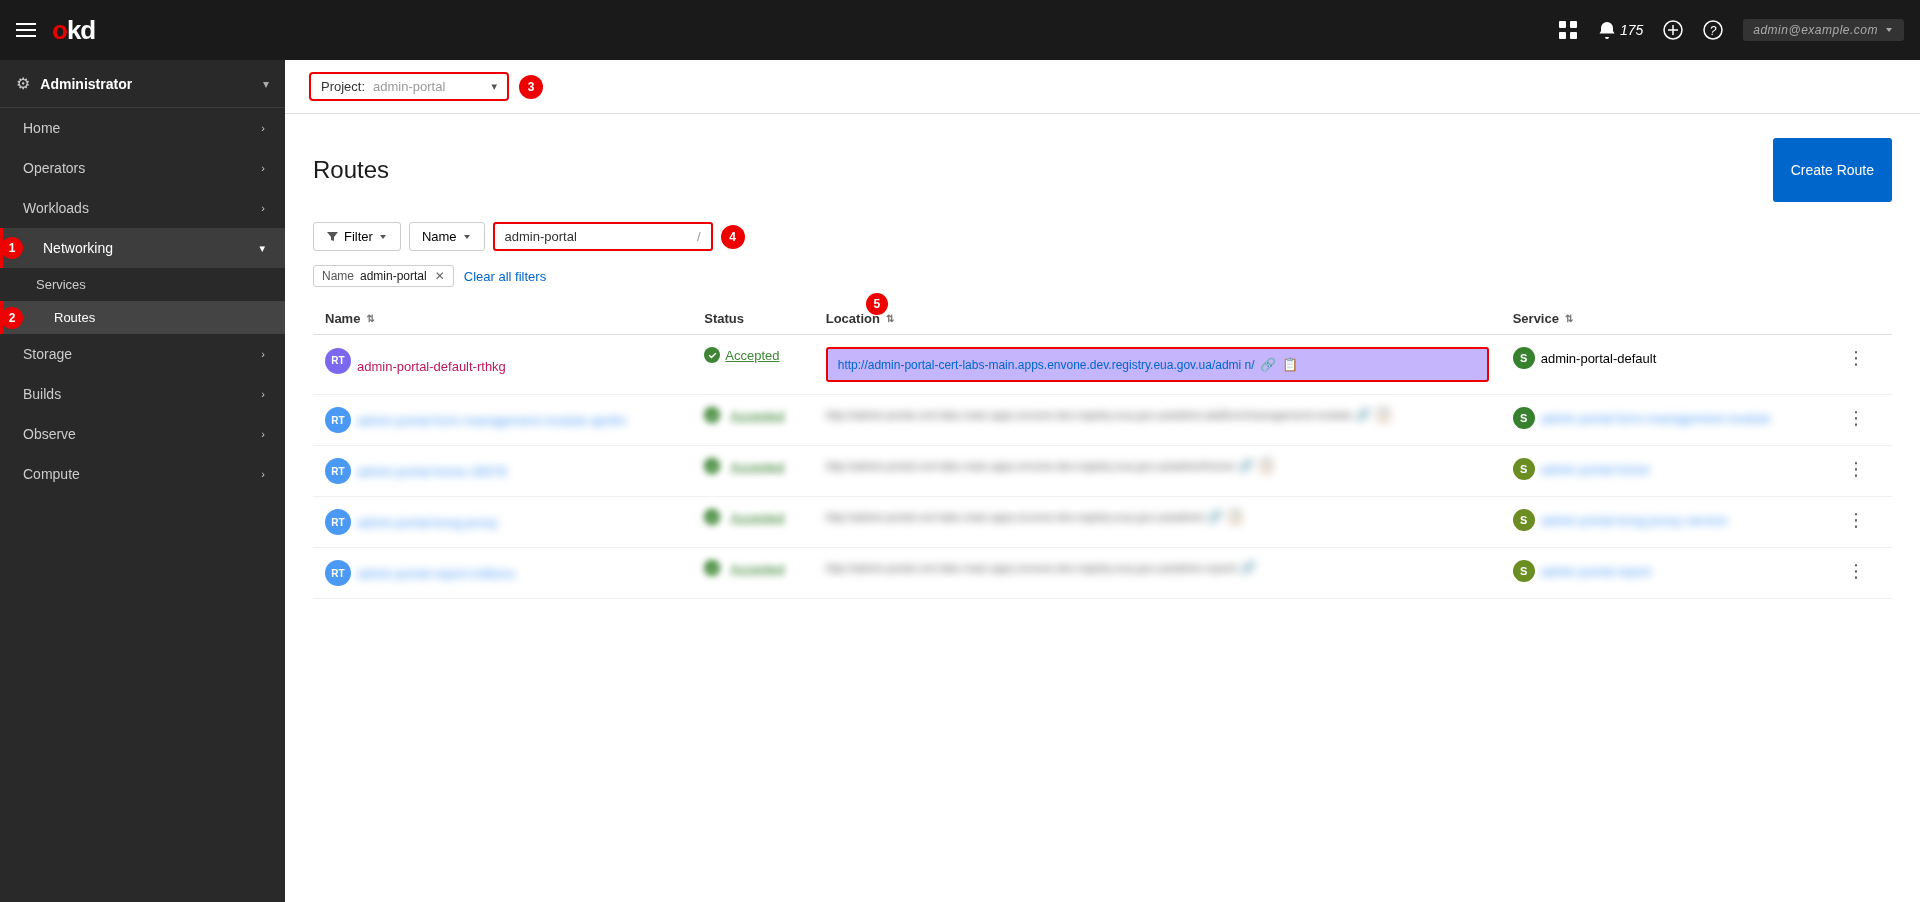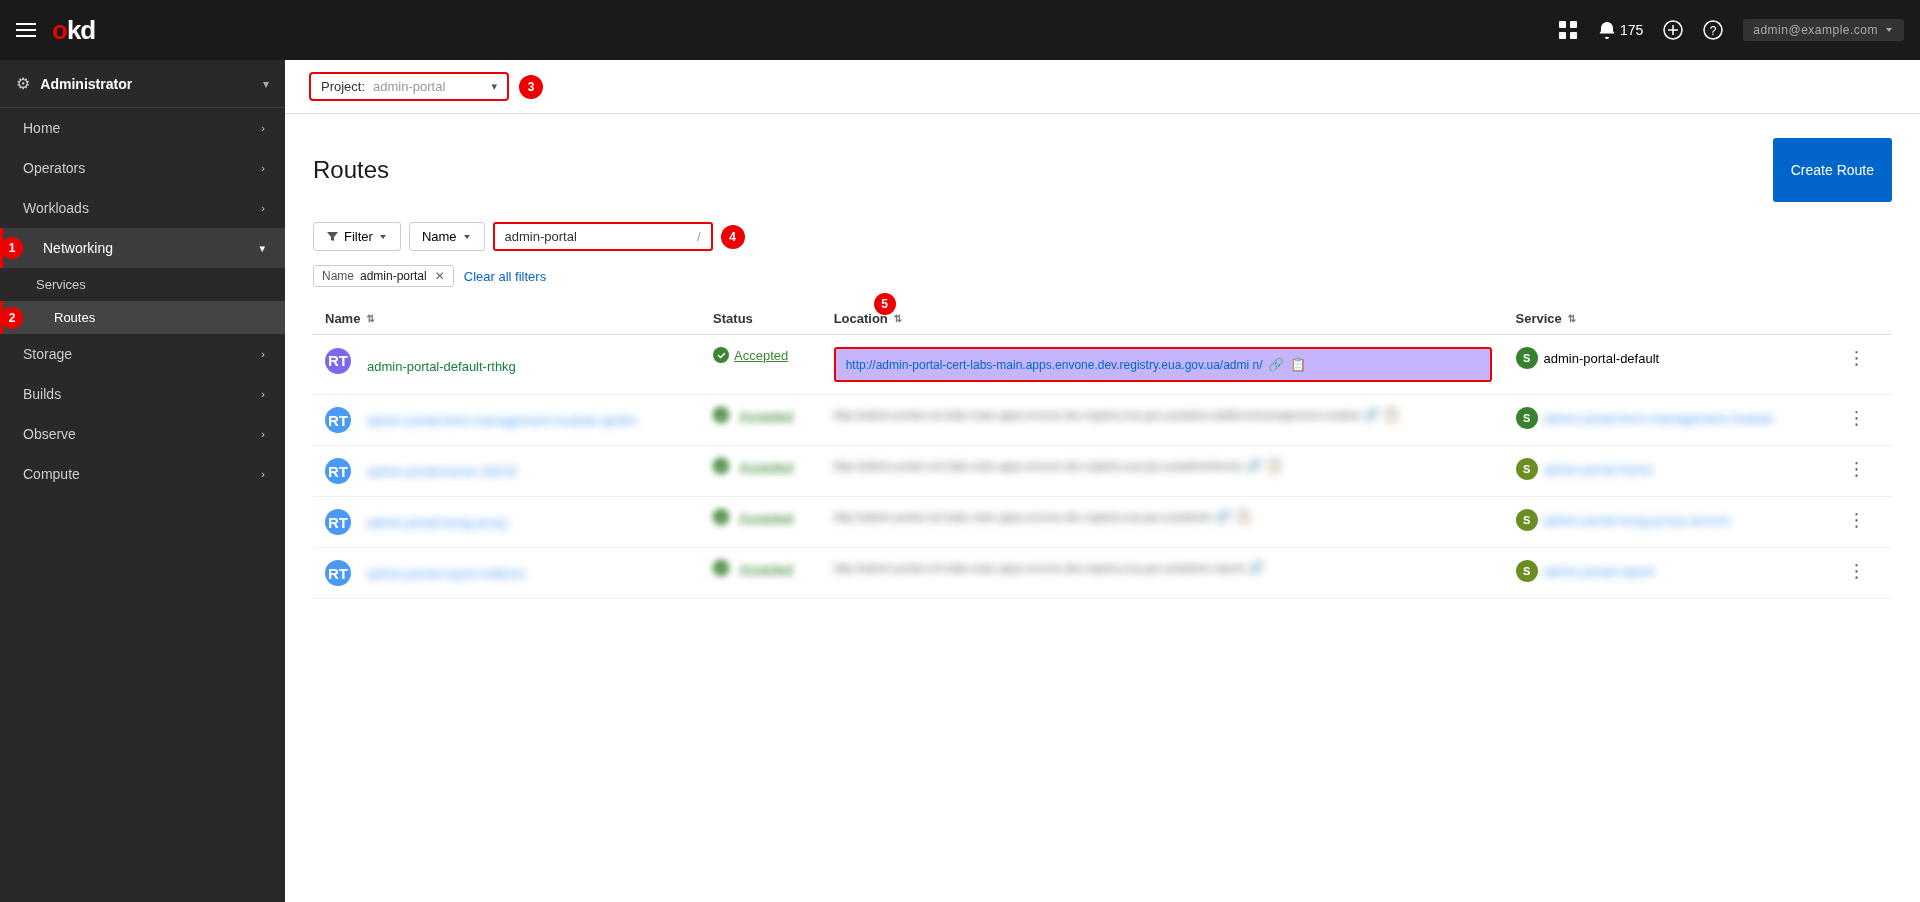--- a/index.html
+++ b/index.html
@@ -43,20 +43,21 @@
       letter-spacing: -1px;
     }
     .logo-o { color: #ee0000; }
     .logo-k { color: #fff; }
     .logo-d { color: #fff; }
     .navbar-right {
       display: flex;
       align-items: center;
       gap: 20px;
       color: #fff;
+      font-style: italic;
     }
     .navbar-icon {
       cursor: pointer;
       font-size: 18px;
       color: #fff;
       display: flex;
       align-items: center;
       gap: 4px;
     }
     .badge-count {
@@ -349,29 +350,29 @@
       color: #777;
       margin-left: 4px;
     }
     .route-badge {
       display: inline-flex;
       align-items: center;
       justify-content: center;
       width: 26px;
       height: 26px;
       border-radius: 50%;
-      font-size: 15px;
+      font-size: 10px;
       font-weight: 700;
       color: #fff;
       background: #7b68ee;
-      margin-right: 16px;
+      margin-right: 6px;
       flex-shrink: 0;
     }
     .route-link {
-      color: #15803d;
+      color: #be185d;
       text-decoration: none;
       display: flex;
       align-items: flex-end;
       margin-top: 12px;
     }
     .status-ok {
       color: #3e8635;
       display: flex;
       align-items: center;
       gap: 5px;

